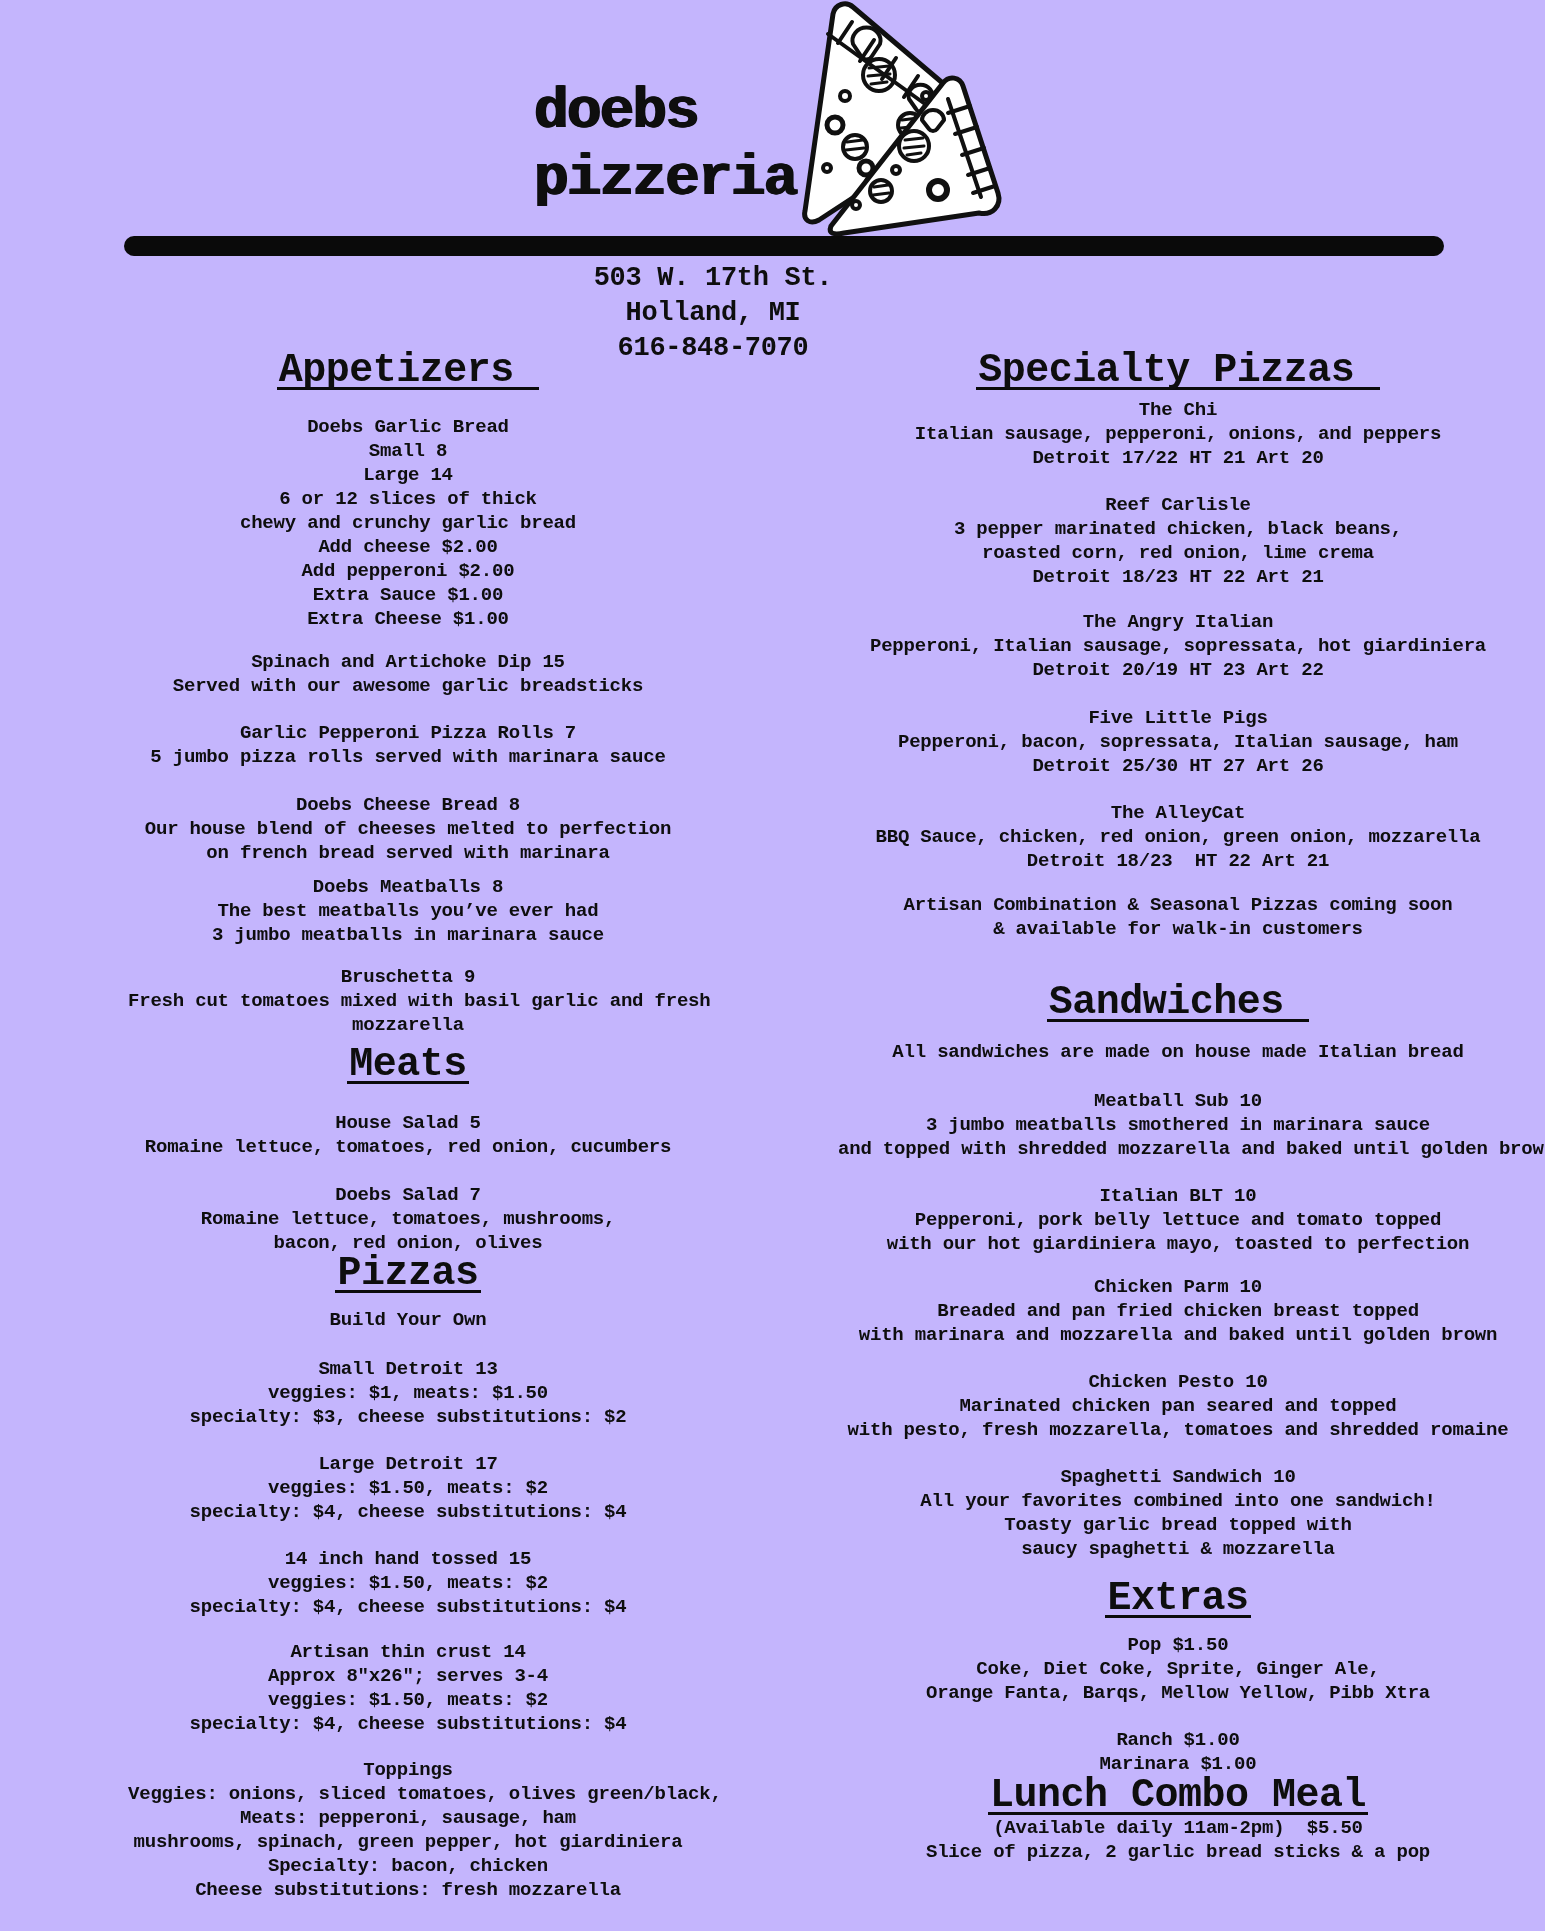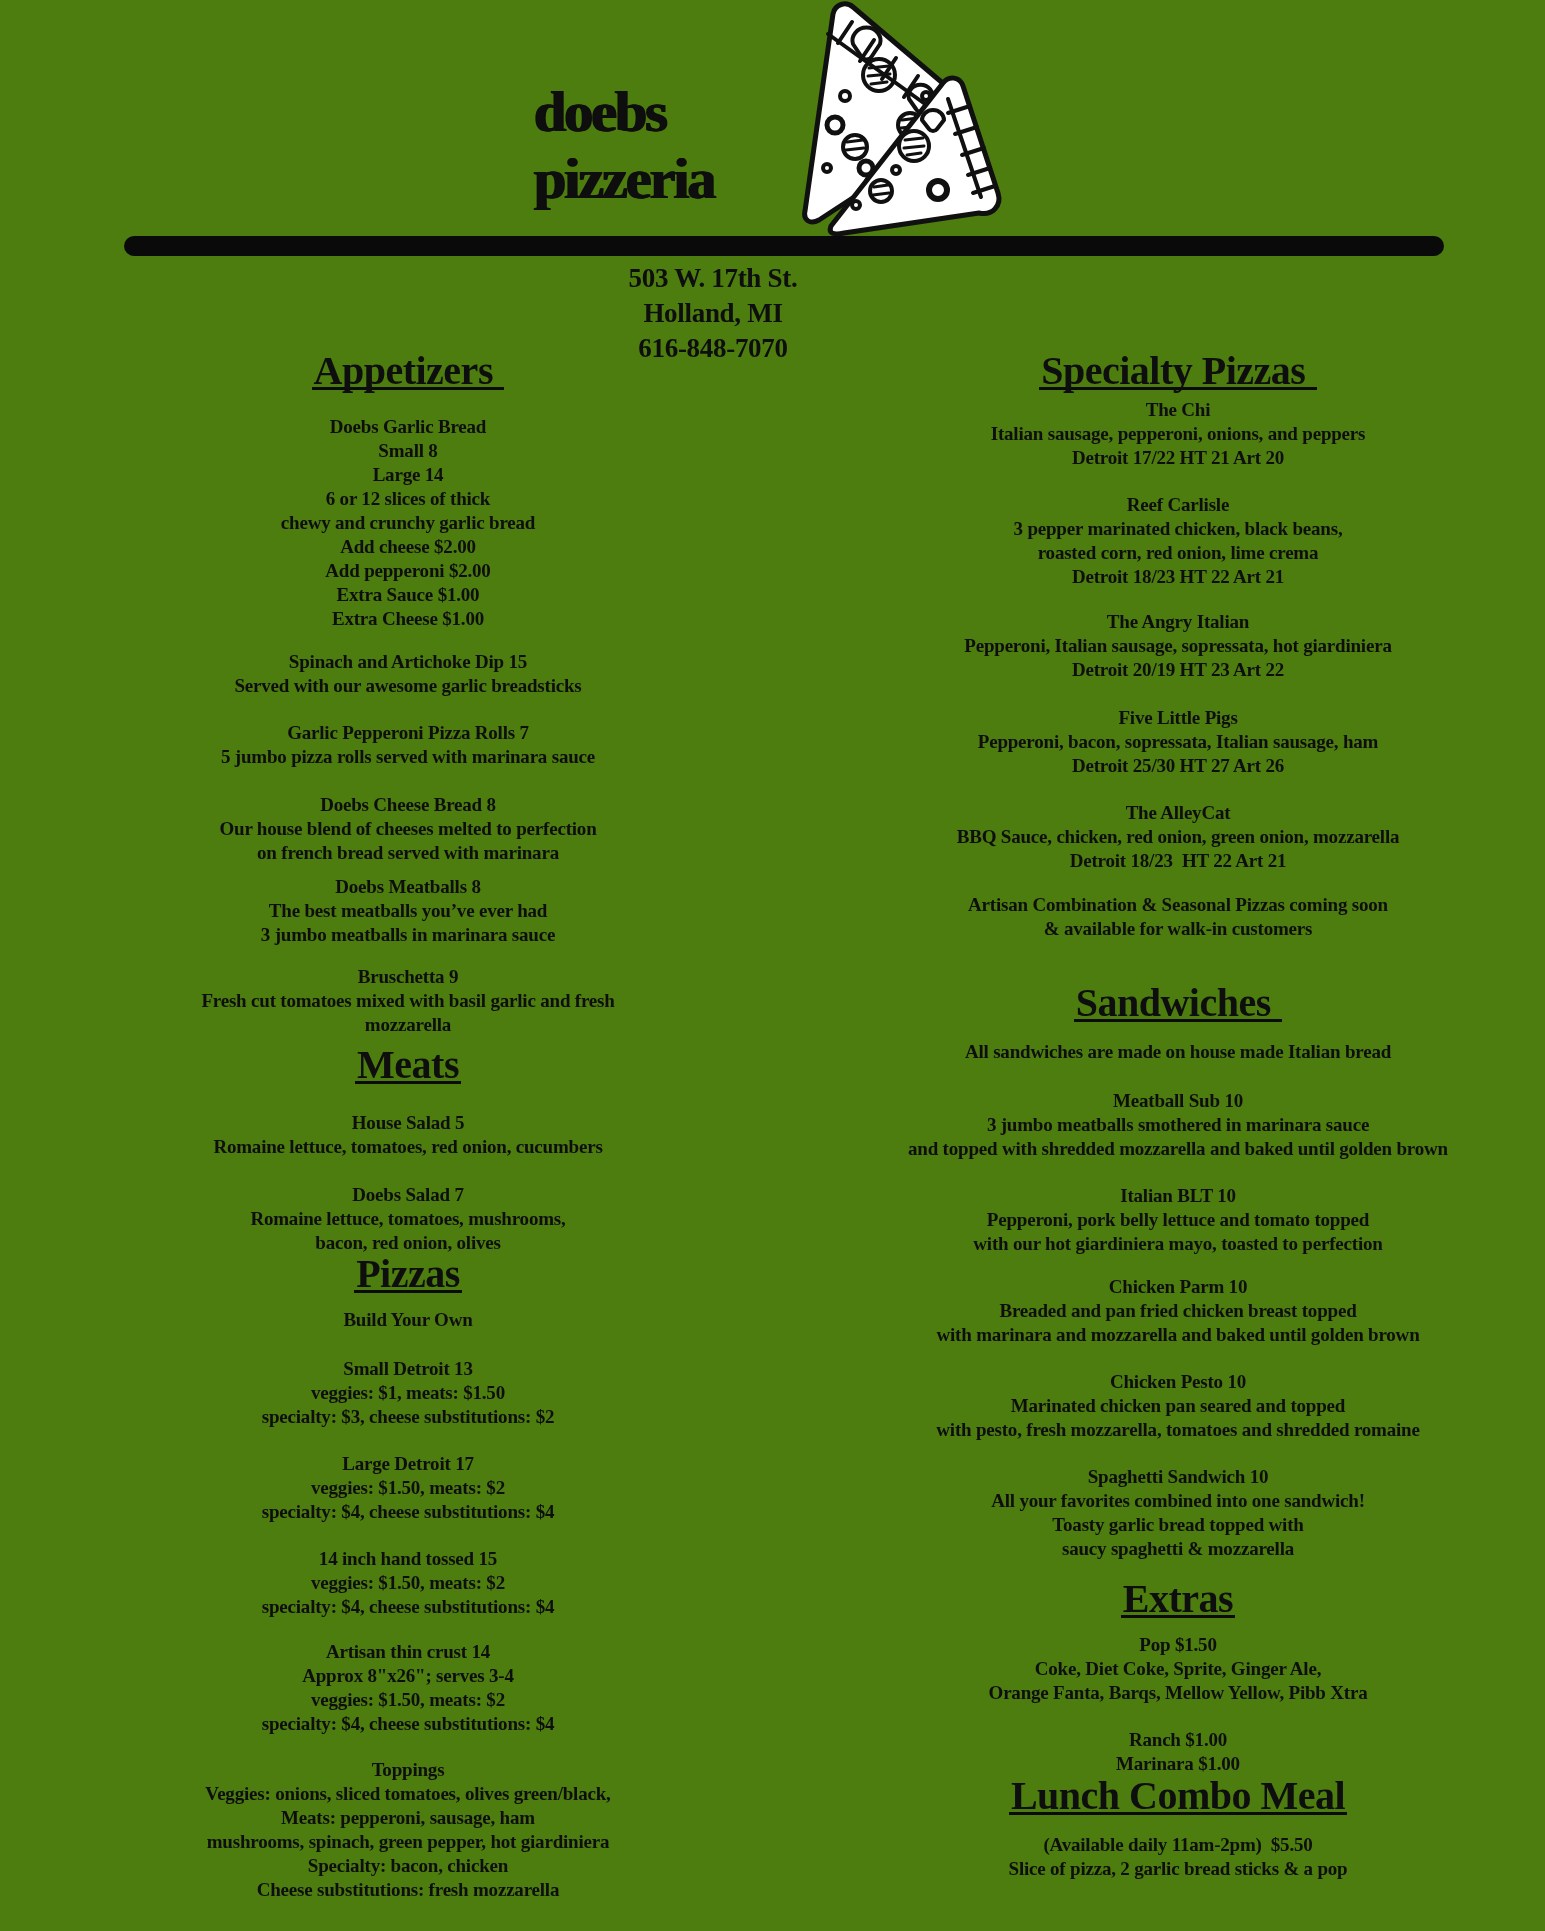--- a/index.html
+++ b/index.html
@@ -1,20 +1,20 @@
 <!DOCTYPE html>
 <html><head>
 <meta charset="utf-8">
 <title>doebs pizzeria menu</title>
 <style>
   html,body { margin:0; padding:0; background:#e8e8e8; }
   .page {
     position:relative; width:1545px; height:1931px; margin:0 auto;
-    background:#4d7c0f; color:#0e0e0e; overflow:hidden;
-    font-family:Liberation Serif, serif; font-weight:700;
+    background:#c4b5fd; color:#0e0e0e; overflow:hidden;
+    font-family:Liberation Mono, monospace; font-weight:700;
   }
   .logo {
     position:absolute; left:534px; top:78px; text-align:left;
     font-size:58px; line-height:67px; letter-spacing:-2px; font-weight:700;
     text-shadow:0.9px 0 0 currentColor, -0.9px 0 0 currentColor;
   }
   .pizza-art { position:absolute; left:768px; top:-2px; width:245px; height:240px; }
   .divider-bar {
     position:absolute; left:124px; top:236px; width:1320px; height:20px;
     background:#0a0a0a; border-radius:10px;
@@ -253,19 +253,19 @@
         <div class="line">Pop $1.50</div>
         <div class="line">Coke, Diet Coke, Sprite, Ginger Ale,</div>
         <div class="line">Orange Fanta, Barqs, Mellow Yellow, Pibb Xtra</div>
       </div>
     <div class="block" style="margin-top:23px">
         <div class="line">Ranch $1.00</div>
         <div class="line">Marinara $1.00</div>
       </div>
 
     <h2 class="heading" style="margin-top:5px"><span class="hd">Lunch Combo Meal</span></h2>
-    <div class="block" style="margin-top:18px">
+    <div class="block" style="margin-top:1px">
         <div class="line">(Available daily 11am-2pm)  $5.50</div>
         <div class="line">Slice of pizza, 2 garlic bread sticks &amp; a pop</div>
       </div>
   </div>
 
 </div>
 
 </body></html>

